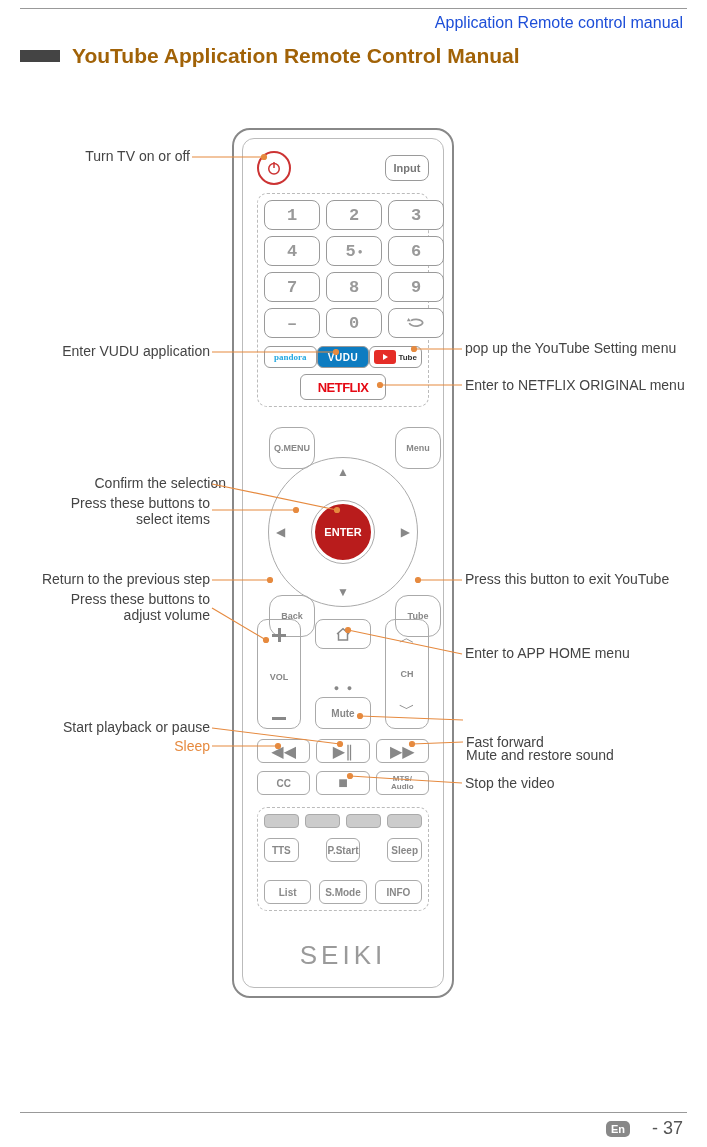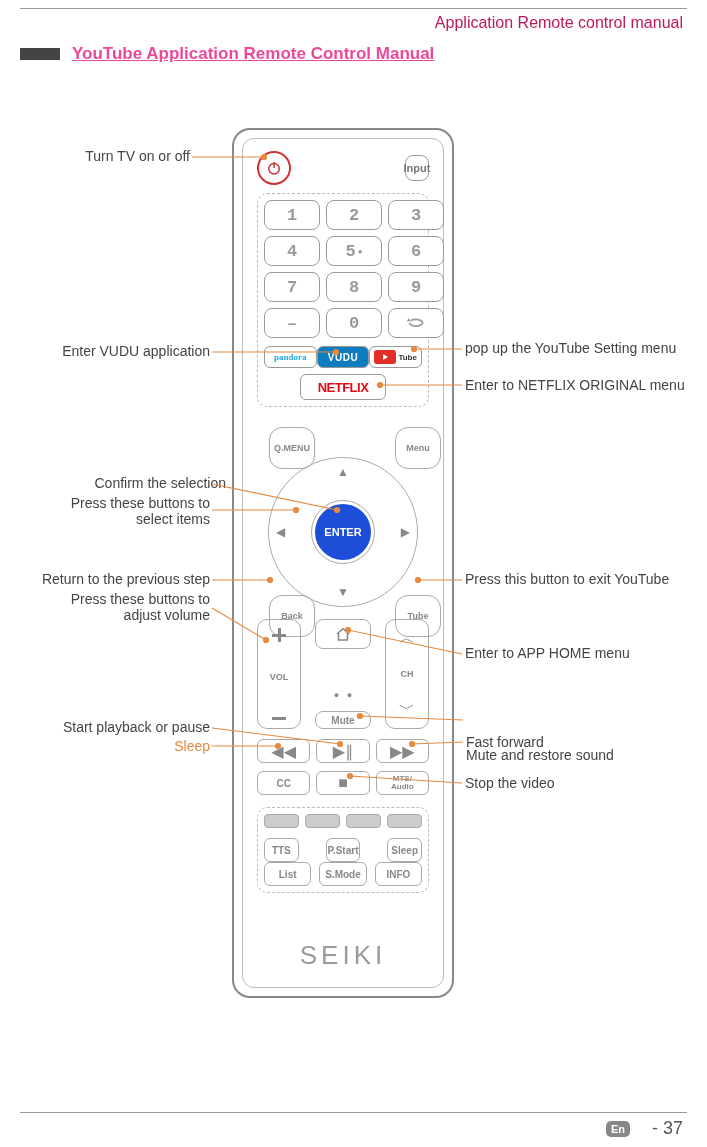--- a/index.html
+++ b/index.html
@@ -23,32 +23,32 @@
   .rule-top{
     position:absolute;
     left:20px;right:20px;top:8px;
     border-top:1px solid #999;
   }
   .header-label{
     position:absolute;
     top:14px;left:0;right:24px;
     text-align:right;
     font-size:16px;
-    color:#be185d;
+    color:#1d4ed8;
   }
   .headline{
     position:absolute;
     top:44px;left:20px;right:20px;
     display:flex;align-items:center;
   }
   .headline .bar{
     width:40px;height:12px;background:#444;margin-right:12px;
   }
   .headline .txt{
-    font-weight:bold;font-size:17px;color:#ec4899;text-decoration:underline;
+    font-weight:bold;font-size:21px;color:#a16207;
   }
   
   .remote{
     position:absolute;
     left:232px;top:128px;
     width:222px;height:870px;
     border:2px solid #888;
     border-radius:18px;
     background:#fff;
   }
@@ -64,21 +64,21 @@
   .pill{
     border:1.5px solid var(--midgray);
     border-radius:8px;
     background:#fff;
     color:#777;
     font-size:11px;
     font-weight:bold;
     display:flex;align-items:center;justify-content:center;
     height:26px;
   }
-  .pill.sq{width:24px;}
+  .pill.sq{width:44px;}
   .pill.num{width:56px;height:30px;font-size:17px;color:#999;font-family:"Courier New",monospace;}
   
   .power{
     width:34px;height:34px;border-radius:50%;
     border:2px solid #c33;
     display:flex;align-items:center;justify-content:center;
   }
   .power svg{width:18px;height:18px;}
   
   .dashed{
@@ -114,21 +114,21 @@
   
   .navpad{
     position:relative;width:150px;height:150px;margin:0 auto;
   }
   .navpad .outer{
     position:absolute;inset:0;border:1.5px solid #aaa;border-radius:50%;
   }
   .navpad .enter{
     position:absolute;left:50%;top:50%;transform:translate(-50%,-50%);
     width:62px;height:62px;border-radius:50%;
-    background:#1d4ed8;color:#fff;font-size:11px;font-weight:bold;
+    background:#b91c1c;color:#fff;font-size:11px;font-weight:bold;
     display:flex;align-items:center;justify-content:center;
     border:3px solid #fff;outline:1.5px solid #aaa;
   }
   .arrow{position:absolute;color:#888;font-size:12px;}
   .arrow.up{left:50%;top:8px;transform:translateX(-50%);}
   .arrow.down{left:50%;bottom:8px;transform:translateX(-50%);}
   .arrow.left{top:50%;left:8px;transform:translateY(-50%);}
   .arrow.right{top:50%;right:8px;transform:translateY(-50%);}
   .ovalbtn{
     width:46px;height:42px;border:1.5px solid #aaa;border-radius:13px;
@@ -151,21 +151,21 @@
   .rocker .barv{width:14px;height:3px;background:#888;}
   .rocker .plus{display:flex;flex-direction:column;align-items:center;gap:0;}
   .rocker .plus .v{width:3px;height:14px;background:#888;margin-bottom:-8.5px;}
   .midcol{flex:1;display:flex;flex-direction:column;justify-content:space-between;align-items:center;padding:0 6px;}
   .homebtn{
     width:56px;height:30px;border:1.5px solid #aaa;border-radius:8px;
     display:flex;align-items:center;justify-content:center;
   }
   .homebtn svg{width:18px;height:18px;}
   .mutebtn{
-    width:56px;height:18px;border:1.5px solid #aaa;border-radius:8px;
+    width:56px;height:32px;border:1.5px solid #aaa;border-radius:8px;
     display:flex;align-items:center;justify-content:center;
     font-size:10px;color:#888;font-weight:bold;
   }
   
   .pbrow{display:grid;grid-template-columns:repeat(3,1fr);gap:6px;margin-top:8px;}
   .pbbtn{
     height:24px;border:1.5px solid #aaa;border-radius:6px;
     display:flex;align-items:center;justify-content:center;color:#888;
   }
   
@@ -331,21 +331,21 @@
       </div>
     </div>
 
     <div class="sec dashed" style="top:668px;">
       <div class="colorbar">
         <div></div>
         <div></div>
         <div></div>
         <div></div>
       </div>
-      <div class="lblgrid" style="margin-bottom:0;gap:27px;">
+      <div class="lblgrid" style="margin-bottom:18px;gap:27px;">
         <div class="lblbtn">TTS</div>
         <div class="lblbtn">P.Start</div>
         <div class="lblbtn">Sleep</div>
       </div>
       <div class="lblgrid">
         <div class="lblbtn">List</div>
         <div class="lblbtn">S.Mode</div>
         <div class="lblbtn">INFO</div>
       </div>
     </div>

